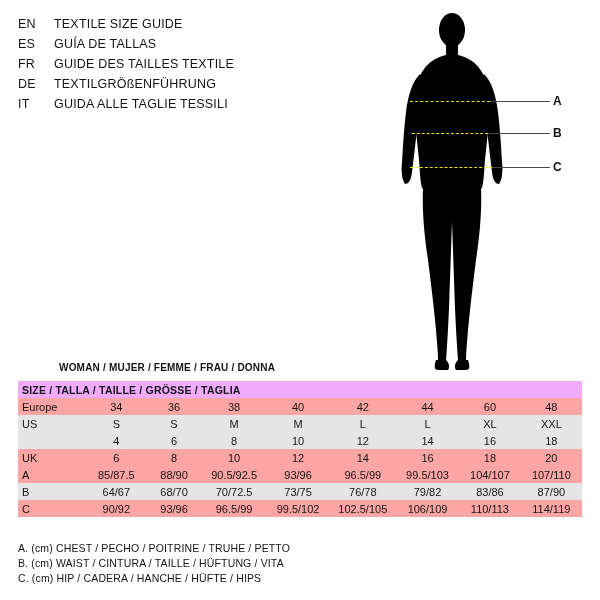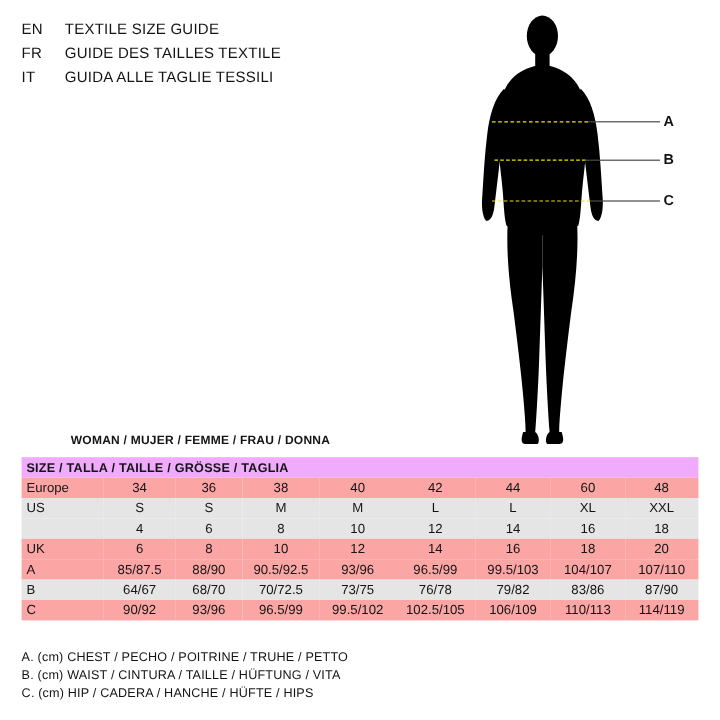--- a/index.html
+++ b/index.html
@@ -137,22 +137,30 @@
 <body>
 
 <div id="page">
 
   <div class="lang-block">
     <div class="lang-row">
       <span class="lang-code">EN</span>
       <span class="lang-text">TEXTILE SIZE GUIDE</span>
     </div>
     <div class="lang-row">
+      <span class="lang-code">ES</span>
+      <span class="lang-text">GUÍA DE TALLAS</span>
+    </div>
+    <div class="lang-row">
       <span class="lang-code">FR</span>
       <span class="lang-text">GUIDE DES TAILLES TEXTILE</span>
+    </div>
+    <div class="lang-row">
+      <span class="lang-code">DE</span>
+      <span class="lang-text">TEXTILGRÖßENFÜHRUNG</span>
     </div>
     <div class="lang-row">
       <span class="lang-code">IT</span>
       <span class="lang-text">GUIDA ALLE TAGLIE TESSILI</span>
     </div>
   </div>
 
   <div class="figure-wrap">
     <svg class="figure-svg" width="230" height="370" viewBox="0 0 230 370">
       <g fill="#000000">

